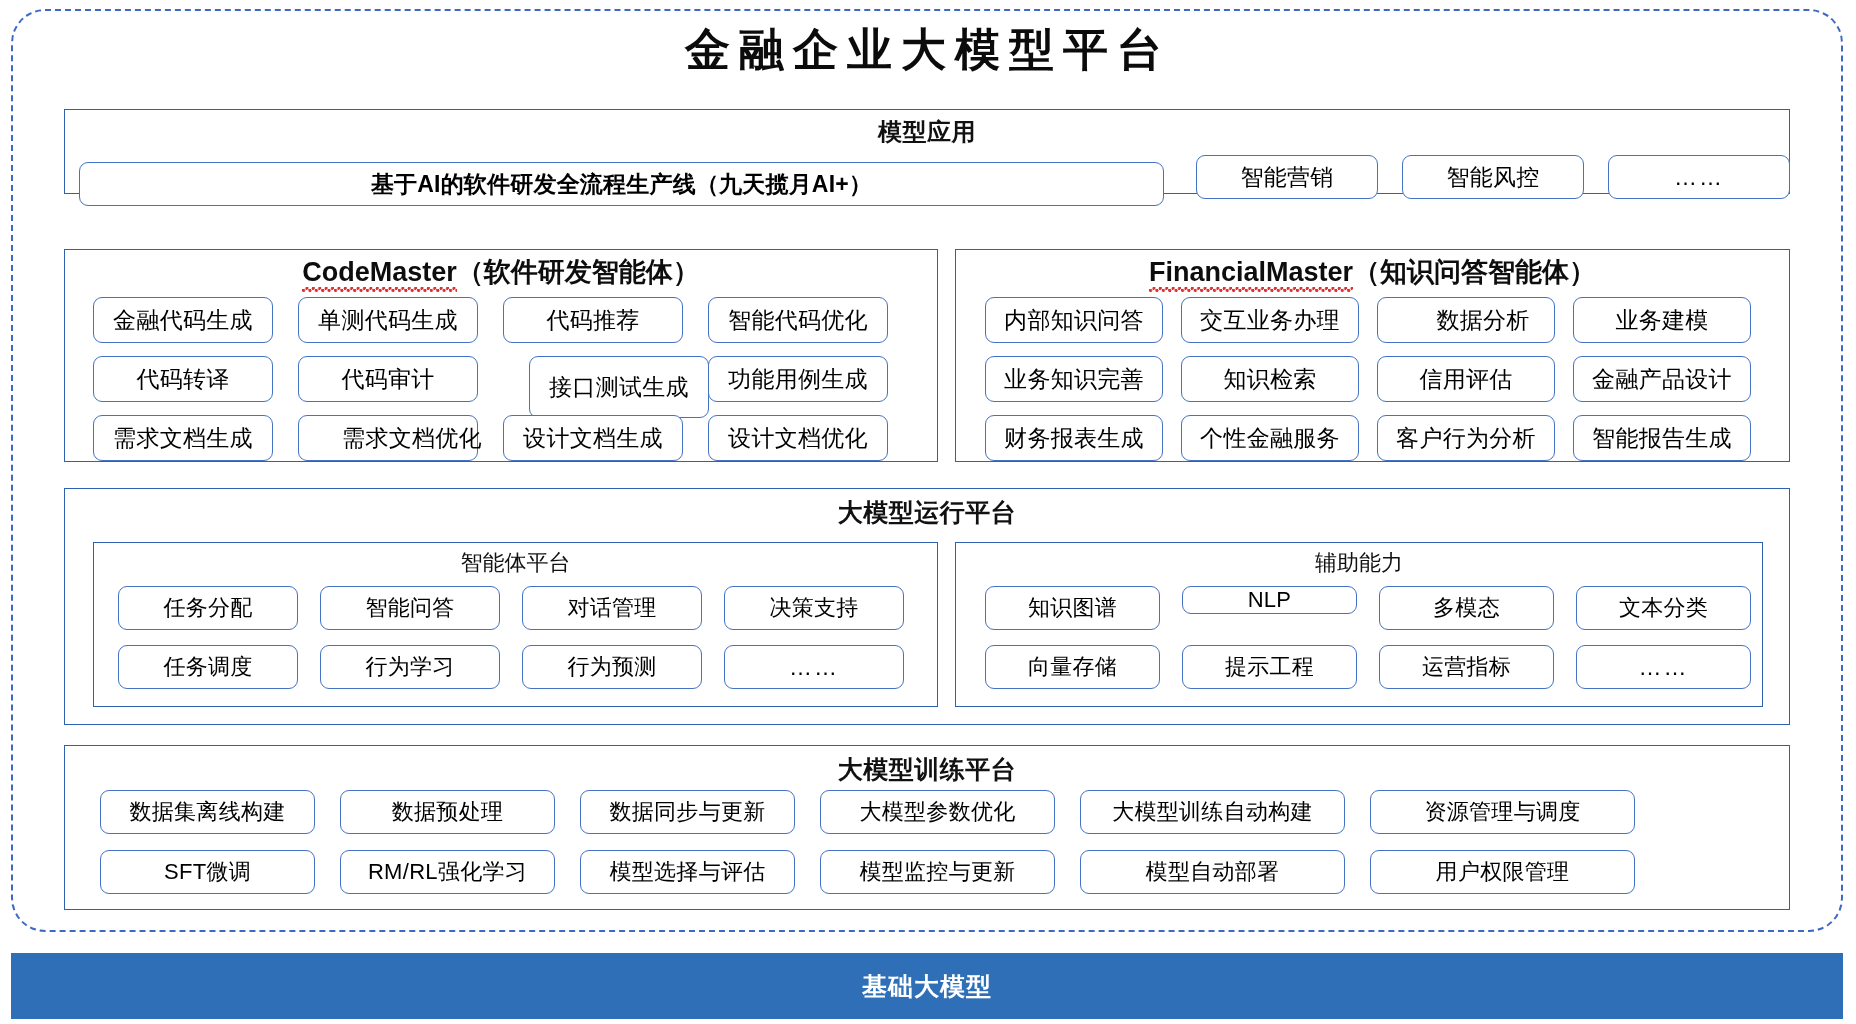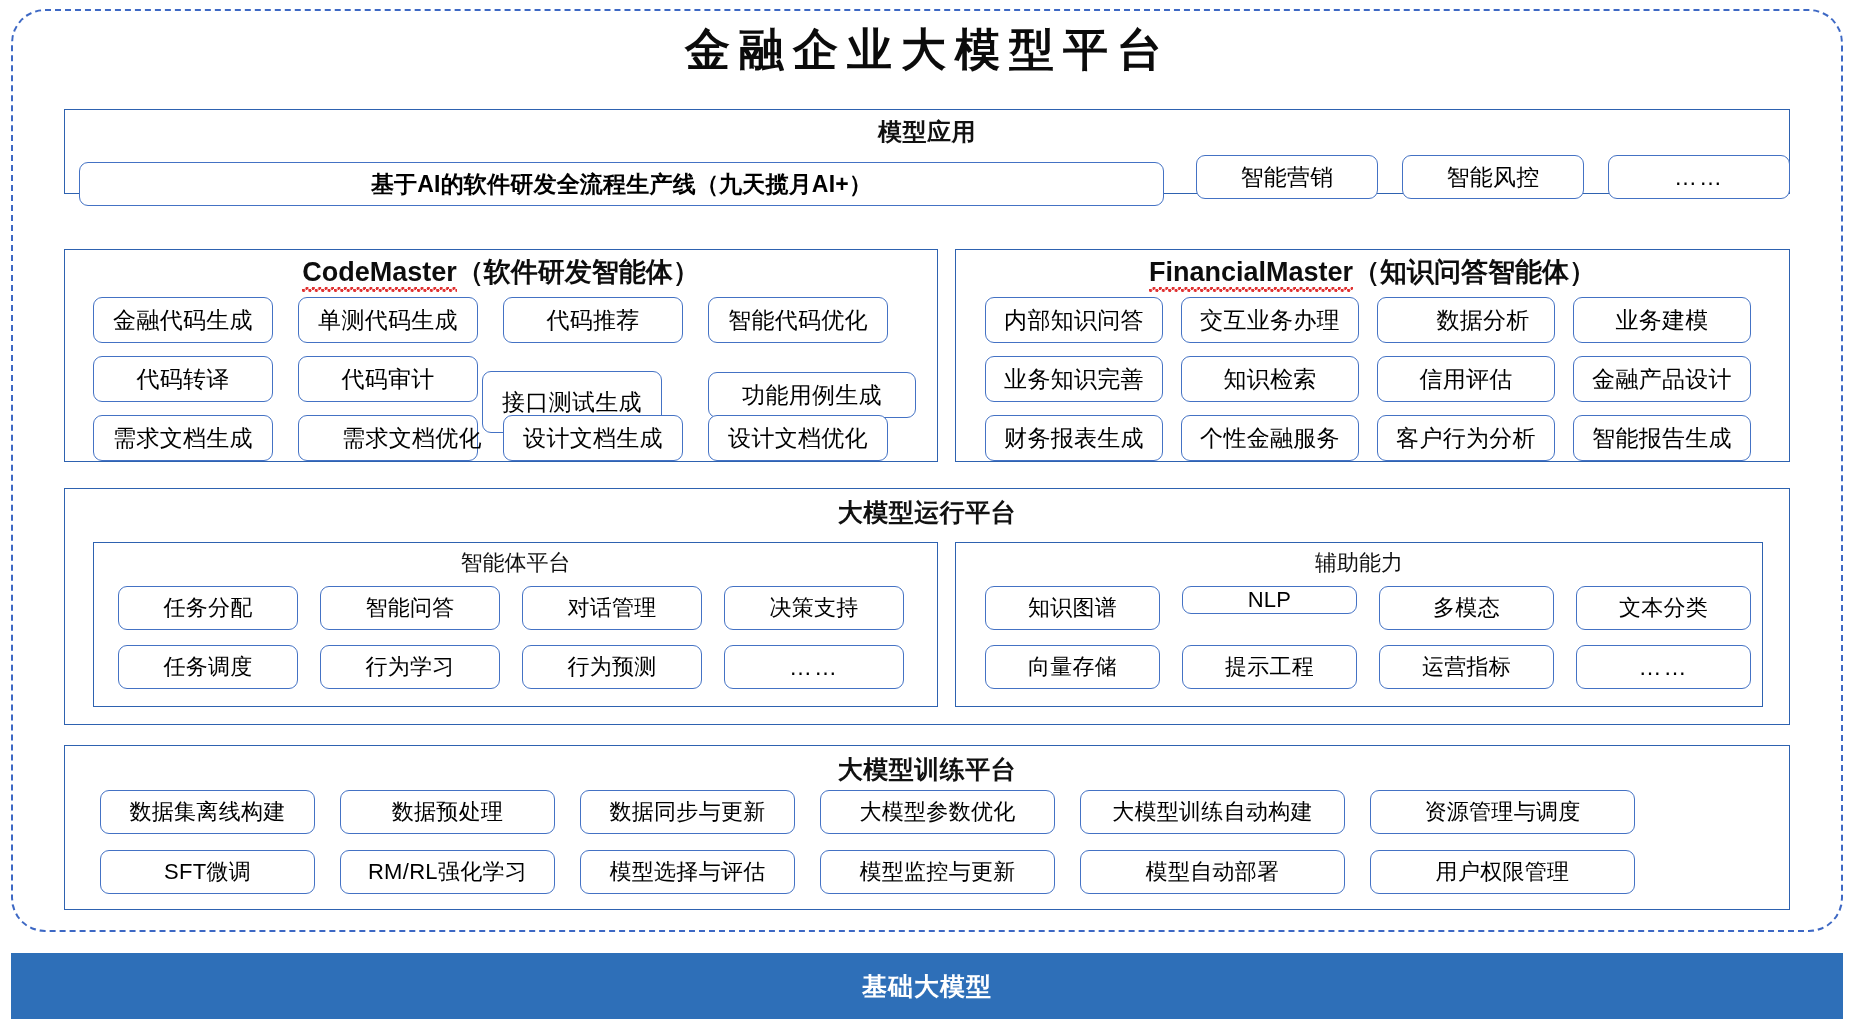--- a/index.html
+++ b/index.html
@@ -134,22 +134,22 @@
       <span class="squiggle">CodeMaster</span><span>（软件研发智能体）</span>
     </div>
   </div>
   <div class="chip" style="left:93px;top:297px;width:180px;height:46px;">金融代码生成</div>
   <div class="chip" style="left:298px;top:297px;width:180px;height:46px;">单测代码生成</div>
   <div class="chip" style="left:503px;top:297px;width:180px;height:46px;">代码推荐</div>
   <div class="chip" style="left:708px;top:297px;width:180px;height:46px;">智能代码优化</div>
 
   <div class="chip" style="left:93px;top:356px;width:180px;height:46px;">代码转译</div>
   <div class="chip" style="left:298px;top:356px;width:180px;height:46px;">代码审计</div>
-  <div class="chip" style="left:482px;top:356px;width:180px;height:62px;margin-top:15px;">接口测试生成</div>
-  <div class="chip" style="left:708px;top:356px;width:208px;height:46px;margin-top:16px;">功能用例生成</div>
+  <div class="chip" style="left:529px;top:356px;width:180px;height:62px;">接口测试生成</div>
+  <div class="chip" style="left:708px;top:356px;width:180px;height:46px;">功能用例生成</div>
 
   <div class="chip" style="left:93px;top:415px;width:180px;height:46px;">需求文档生成</div>
   <div class="chip" style="left:298px;top:415px;width:180px;height:46px;padding-left:48px;">需求文档优化</div>
   <div class="chip" style="left:503px;top:415px;width:180px;height:46px;">设计文档生成</div>
   <div class="chip" style="left:708px;top:415px;width:180px;height:46px;">设计文档优化</div>
 
   <div class="panel" style="left:955px;top:249px;width:835px;height:213px;">
     <div class="agent-title" style="margin-top:6px;">
       <span class="squiggle">FinancialMaster</span><span>（知识问答智能体）</span>
     </div>

